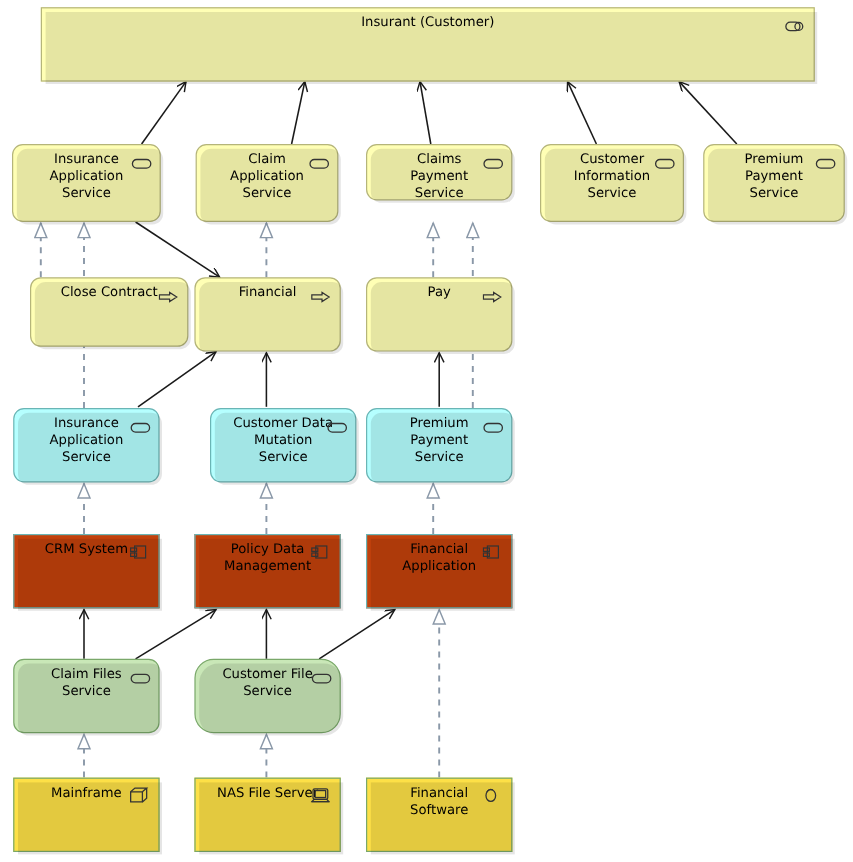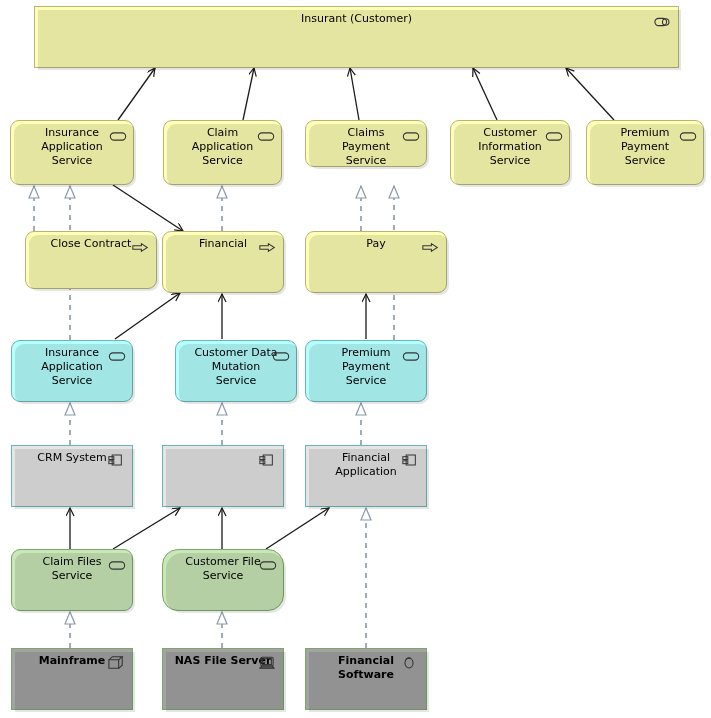--- a/index.html
+++ b/index.html
@@ -45,23 +45,23 @@
   .node .badge {
     position: absolute;
     right: 6px;
     top: 6px;
     width: 18px;
     height: 12px;
   }
   
   .biz        { background:#ffffb5; border-color:#b5b57a; border-radius:0; }
   .biz-round  { background:#ffffb5; border-color:#b5b57a; border-radius:9px; }
-  .app        { background:#e5e5e5; border-color:#6ab5b5; border-radius:0; }
+  .app        { background:#c2410c; border-color:#6ab5b5; border-radius:0; }
   .app-round  { background:#b5ffff; border-color:#6ab5b5; border-radius:9px; }
-  .tech       { background:#a3a3a3; border-color:#7aa86a; border-radius:0;font-weight:bold; }
+  .tech       { background:#fde047; border-color:#7aa86a; border-radius:0; }
   .tech-round { background:#c9e7b7; border-color:#7aa86a; border-radius:9px;padding-left:21px; }
 
   .node.shadow::after{
     content:"";
     position:absolute;
     left:3px; top:3px; right:-3px; bottom:-3px;
     background: rgba(0,0,0,0.10);
     z-index:-1;
     border-radius: inherit;
   }
@@ -159,21 +159,21 @@
         <div class="badge"><svg viewBox="0 0 20 12" width="17" height="11">
             <path d="M1,4 L11,4 L11,1.5 L18,6 L11,10.5 L11,8 L1,8 Z" stroke="#333" fill="none" stroke-width="1.2"></path>
           </svg></div>
       </div>
       <div class="node shadow biz-round" style="left: 162px; top: 231px; width: 122px; height: 62px;">
         <div class="label">Financial</div>
         <div class="badge"><svg viewBox="0 0 20 12" width="17" height="11">
             <path d="M1,4 L11,4 L11,1.5 L18,6 L11,10.5 L11,8 L1,8 Z" stroke="#333" fill="none" stroke-width="1.2"></path>
           </svg></div>
       </div>
-      <div class="node shadow biz-round" style="left: 305px; top: 231px; width: 142px; height: 62px;">
+      <div class="node shadow biz-round" style="left: 305px; top: 231px; width: 122px; height: 62px;">
         <div class="label">Pay</div>
         <div class="badge"><svg viewBox="0 0 20 12" width="17" height="11">
             <path d="M1,4 L11,4 L11,1.5 L18,6 L11,10.5 L11,8 L1,8 Z" stroke="#333" fill="none" stroke-width="1.2"></path>
           </svg></div>
       </div>
       <div class="node shadow app-round" style="left: 11px; top: 340px; width: 122px; height: 62px;">
         <div class="label">Insurance
 Application
 Service</div>
         <div class="badge"><svg viewBox="0 0 20 12" width="18" height="11">
@@ -198,20 +198,22 @@
       </div>
       <div class="node shadow app" style="left: 11px; top: 445px; width: 122px; height: 62px;">
         <div class="label">CRM System</div>
         <div class="badge"><svg viewBox="0 0 18 16" width="15" height="14">
             <rect x="5" y="2" width="11" height="12" stroke="#333" fill="none" stroke-width="1.2"></rect>
             <rect x="1" y="4" width="6" height="3.4" stroke="#333" fill="none" stroke-width="1.2"></rect>
             <rect x="1" y="9" width="6" height="3.4" stroke="#333" fill="none" stroke-width="1.2"></rect>
           </svg></div>
       </div>
       <div class="node shadow app" style="left: 162px; top: 445px; width: 122px; height: 62px;">
+        <div class="label">Policy Data
+Management</div>
         <div class="badge"><svg viewBox="0 0 18 16" width="15" height="14">
             <rect x="5" y="2" width="11" height="12" stroke="#333" fill="none" stroke-width="1.2"></rect>
             <rect x="1" y="4" width="6" height="3.4" stroke="#333" fill="none" stroke-width="1.2"></rect>
             <rect x="1" y="9" width="6" height="3.4" stroke="#333" fill="none" stroke-width="1.2"></rect>
           </svg></div>
       </div>
       <div class="node shadow app" style="left: 305px; top: 445px; width: 122px; height: 62px;">
         <div class="label">Financial
 Application</div>
         <div class="badge"><svg viewBox="0 0 18 16" width="15" height="14">

